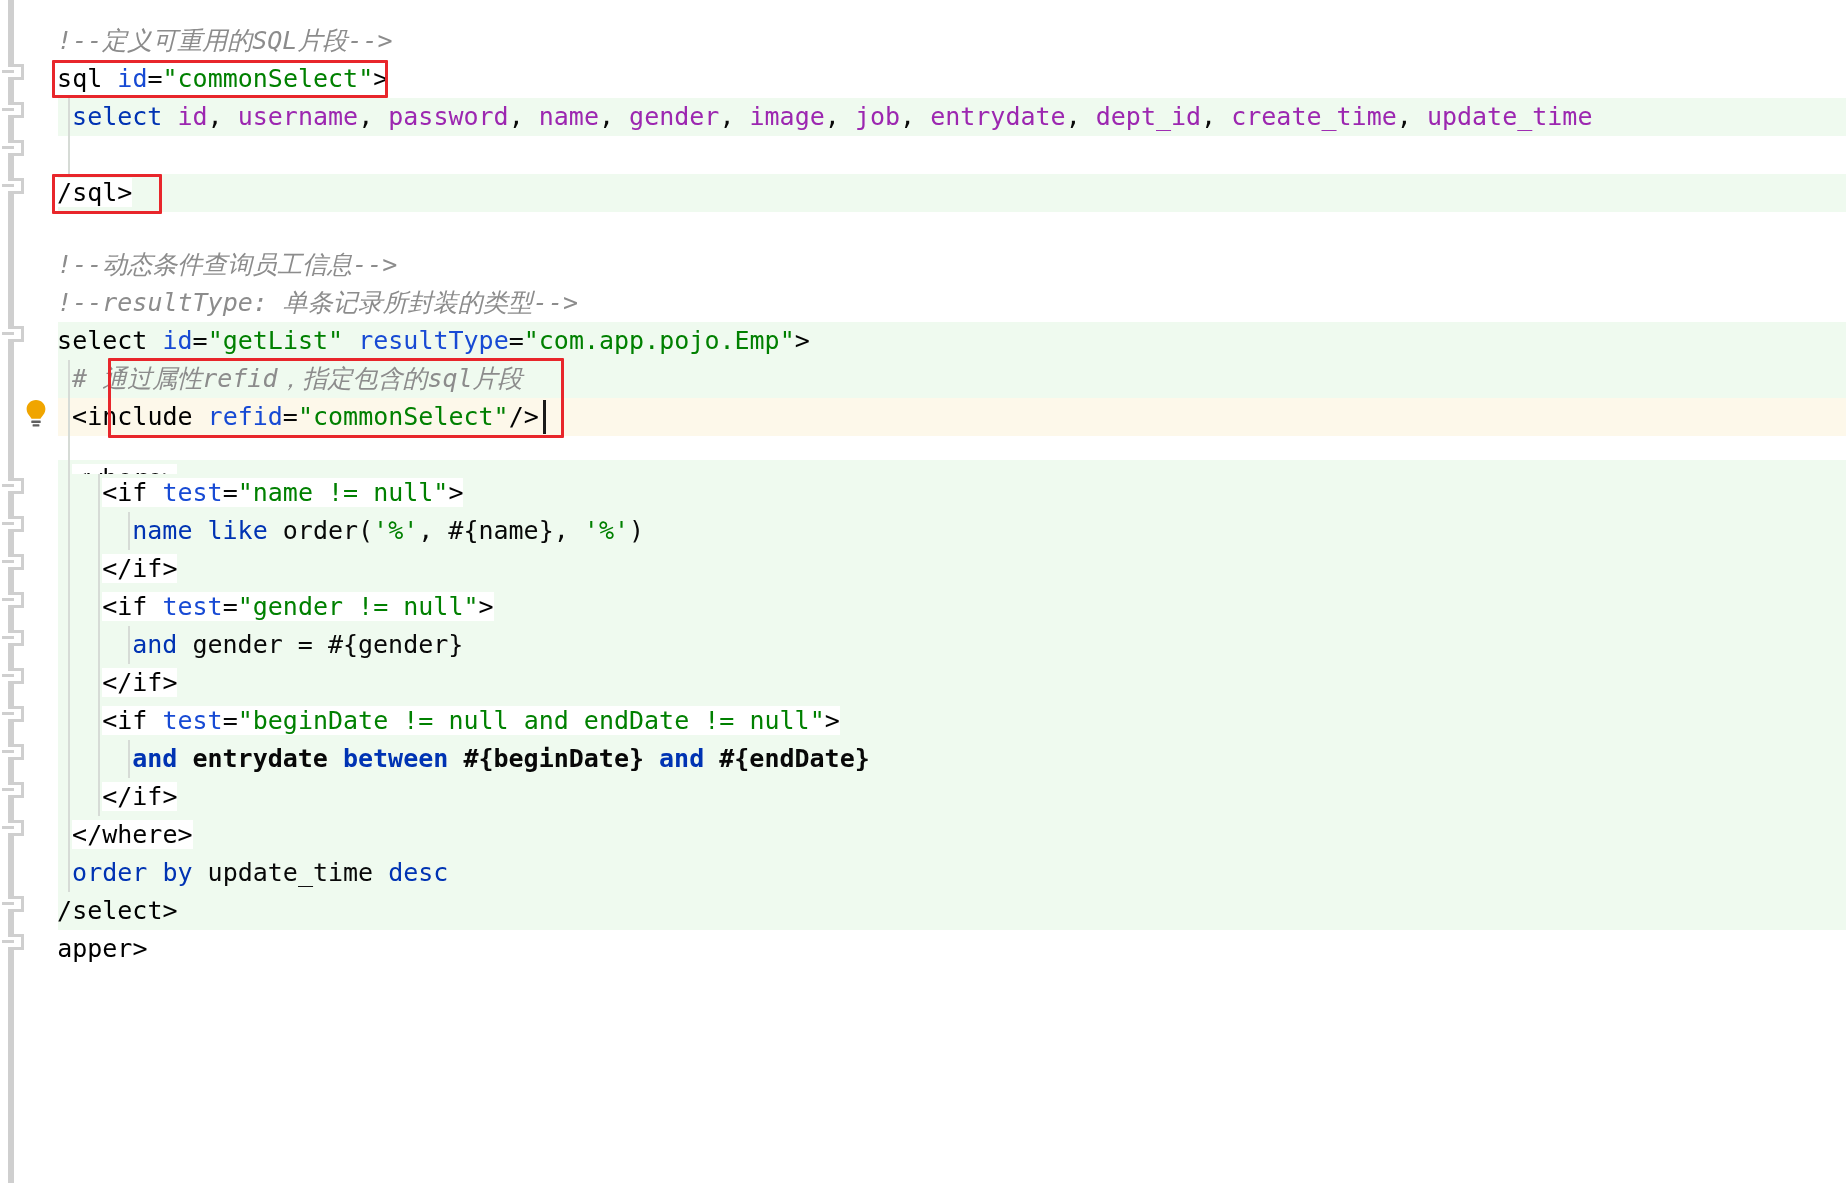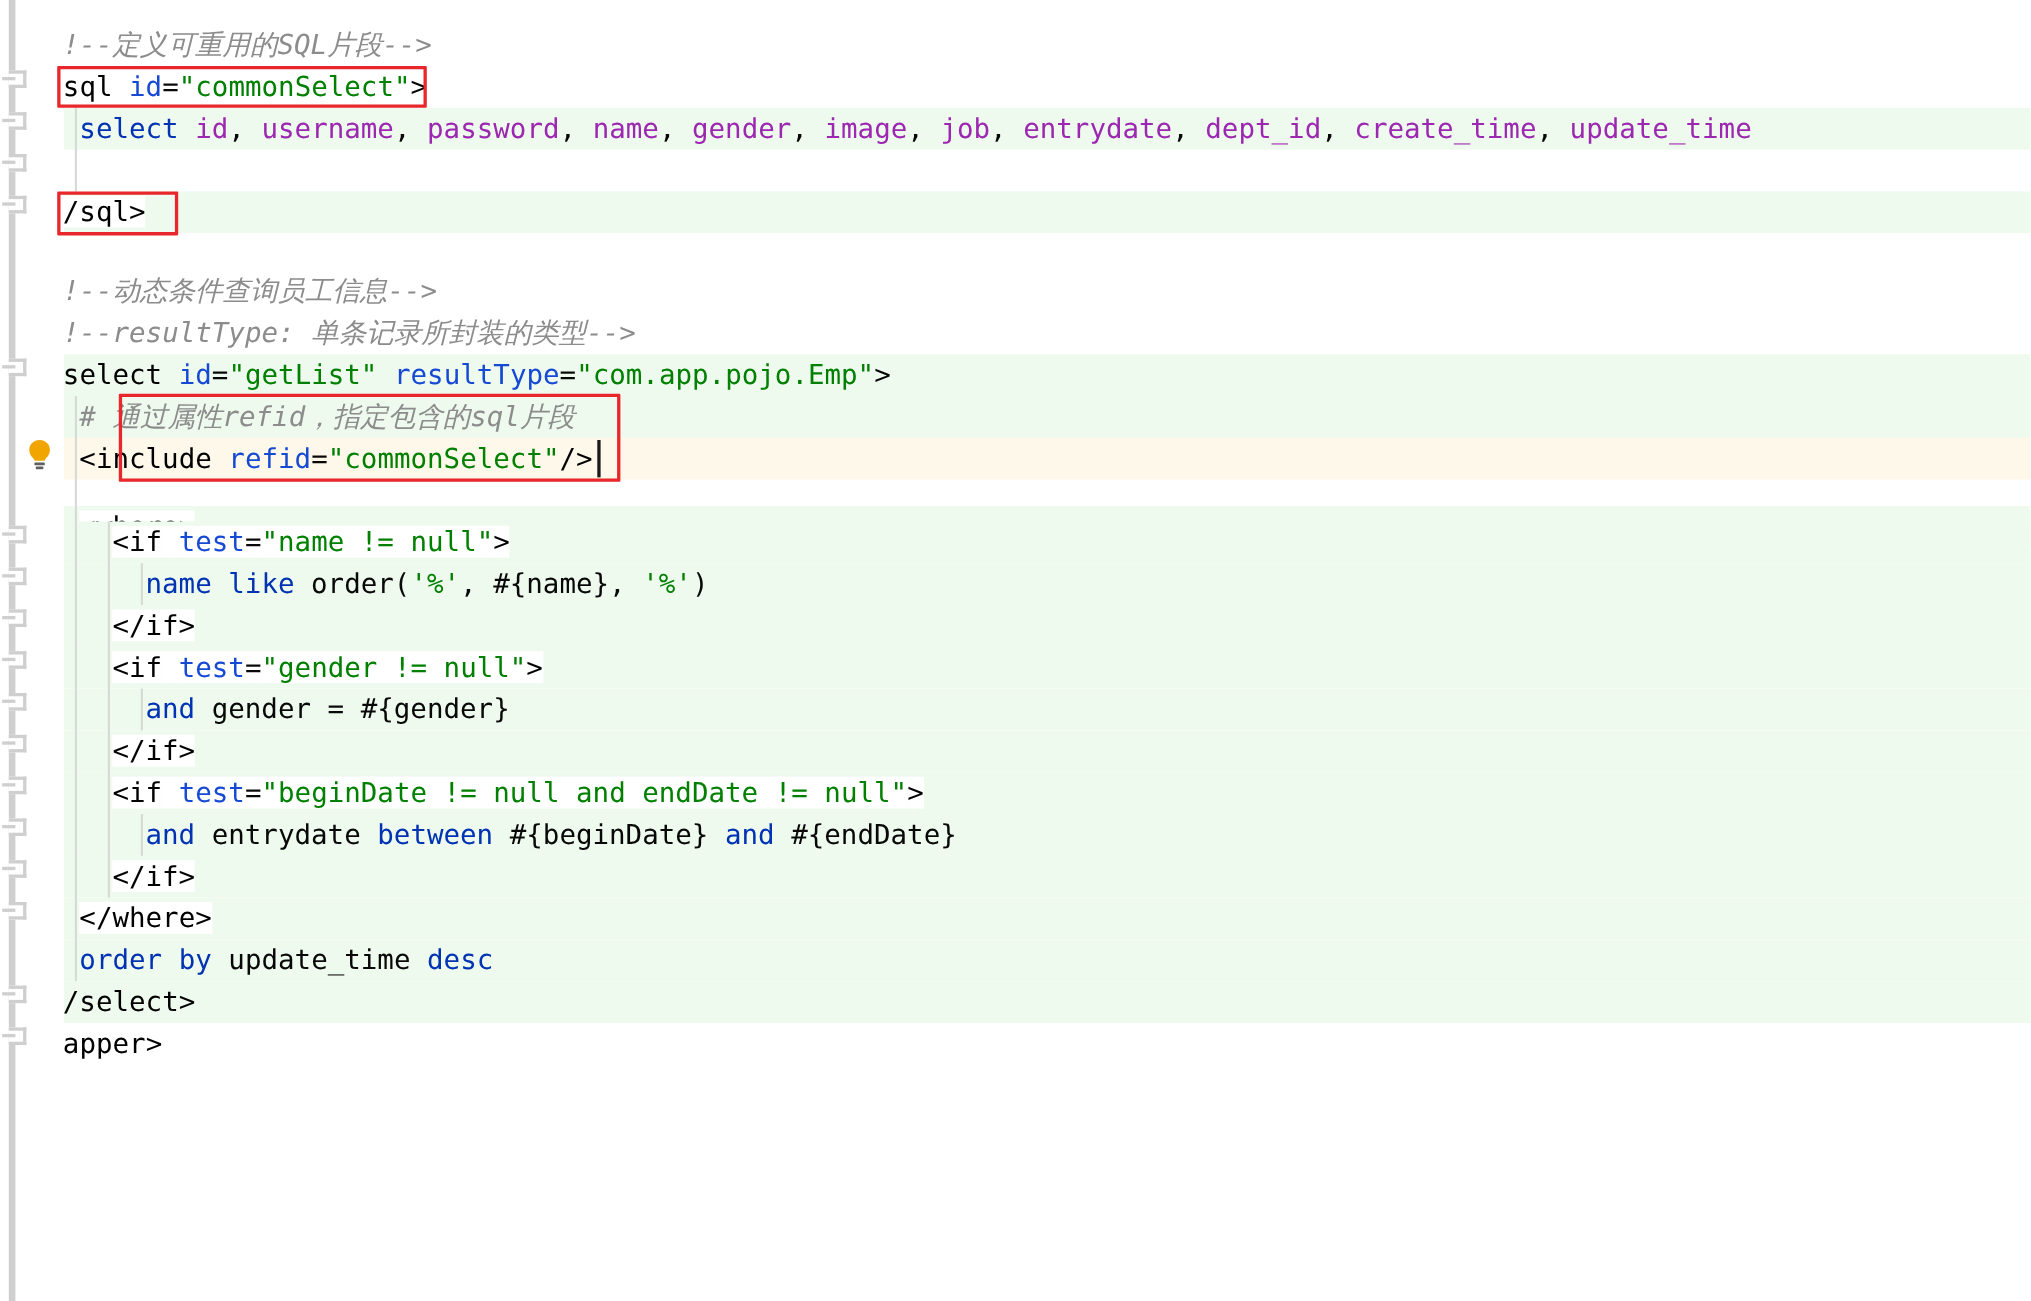--- a/index.html
+++ b/index.html
@@ -149,21 +149,21 @@
       <div class="line diff-green" style="top: 360px;"><div class="txt" style="left: 72.12px;"><span class="cmt"># 通过属性refid，指定包含的sql片段</span></div></div>
       <div class="line diff-yellow" style="top: 398px;"><div class="txt" style="left: 72.12px;"><span class="tag">&lt;</span><span class="tag">include</span><span class="plain"> </span><span class="attr">refid</span><span class="plain">=</span><span class="str">"commonSelect"</span><span class="tag">/&gt;</span></div></div>
       <div class="line diff-green" style="top: 460px;"><div class="txt" style="left: 72.12px;"><span class="tag chip">&lt;where&gt;</span></div></div>
       <div class="line diff-green" style="top: 474px;"><div class="txt" style="left: 102.18px;"><span class="tag chip">&lt;</span><span class="tag chip">if</span><span class="plain chip"> </span><span class="attr chip">test</span><span class="plain chip">=</span><span class="str chip">"name != null"</span><span class="tag chip">&gt;</span></div></div>
       <div class="line diff-green" style="top: 512px;"><div class="txt" style="left: 132.24px;"><span class="k">name</span><span class="plain"> </span><span class="k">like</span><span class="plain"> order(</span><span class="str">'%'</span><span class="plain">, #{name}, </span><span class="str">'%'</span><span class="plain">)</span></div></div>
       <div class="line diff-green" style="top: 550px;"><div class="txt" style="left: 102.18px;"><span class="tag chip">&lt;/if&gt;</span></div></div>
       <div class="line diff-green" style="top: 588px;"><div class="txt" style="left: 102.18px;"><span class="tag chip">&lt;</span><span class="tag chip">if</span><span class="plain chip"> </span><span class="attr chip">test</span><span class="plain chip">=</span><span class="str chip">"gender != null"</span><span class="tag chip">&gt;</span></div></div>
       <div class="line diff-green" style="top: 626px;"><div class="txt" style="left: 132.24px;"><span class="k">and</span><span class="plain"> gender = #{gender}</span></div></div>
       <div class="line diff-green" style="top: 664px;"><div class="txt" style="left: 102.18px;"><span class="tag chip">&lt;/if&gt;</span></div></div>
       <div class="line diff-green" style="top: 702px;"><div class="txt" style="left: 102.18px;"><span class="tag chip">&lt;</span><span class="tag chip">if</span><span class="plain chip"> </span><span class="attr chip">test</span><span class="plain chip">=</span><span class="str chip">"beginDate != null and endDate != null"</span><span class="tag chip">&gt;</span></div></div>
-      <div class="line diff-green" style="top: 740px;"><div class="txt" style="left: 132.24px;"><span class="k">and</span><span class="plain"> entrydate </span><span class="k">between</span><span class="plain"> #{beginDate} </span><span class="k">and</span><span class="plain"> #{endDate}</span></div></div>
+      <div class="line diff-green" style="top: 740px; font-weight: bold;"><div class="txt" style="left: 132.24px;"><span class="k">and</span><span class="plain"> entrydate </span><span class="k">between</span><span class="plain"> #{beginDate} </span><span class="k">and</span><span class="plain"> #{endDate}</span></div></div>
       <div class="line diff-green" style="top: 778px;"><div class="txt" style="left: 102.18px;"><span class="tag chip">&lt;/if&gt;</span></div></div>
       <div class="line diff-green" style="top: 854px;"><div class="txt" style="left: 72.12px;"><span class="k">order</span><span class="plain"> </span><span class="k">by</span><span class="plain"> update_time </span><span class="k">desc</span></div></div>
       <div class="line diff-green" style="top: 816px;"><div class="txt" style="left: 72.12px;"><span class="tag chip">&lt;/where&gt;</span></div></div>
       <div class="line diff-green" style="top: 892px;"><div class="txt" style="left: 42.06px;"><span class="tag">&lt;/select&gt;</span></div></div>
       <div class="line" style="top: 930px;"><div class="txt" style="left: 12px;"><span class="tag">&lt;/mapper&gt;</span></div></div>
     </div>
 
   <div id="guides">
       <div class="iguide" style="left: 68.12px; top: 98px; height: 76px;"></div>
       <div class="iguide" style="left: 68.12px; top: 360px; height: 532px;"></div>

